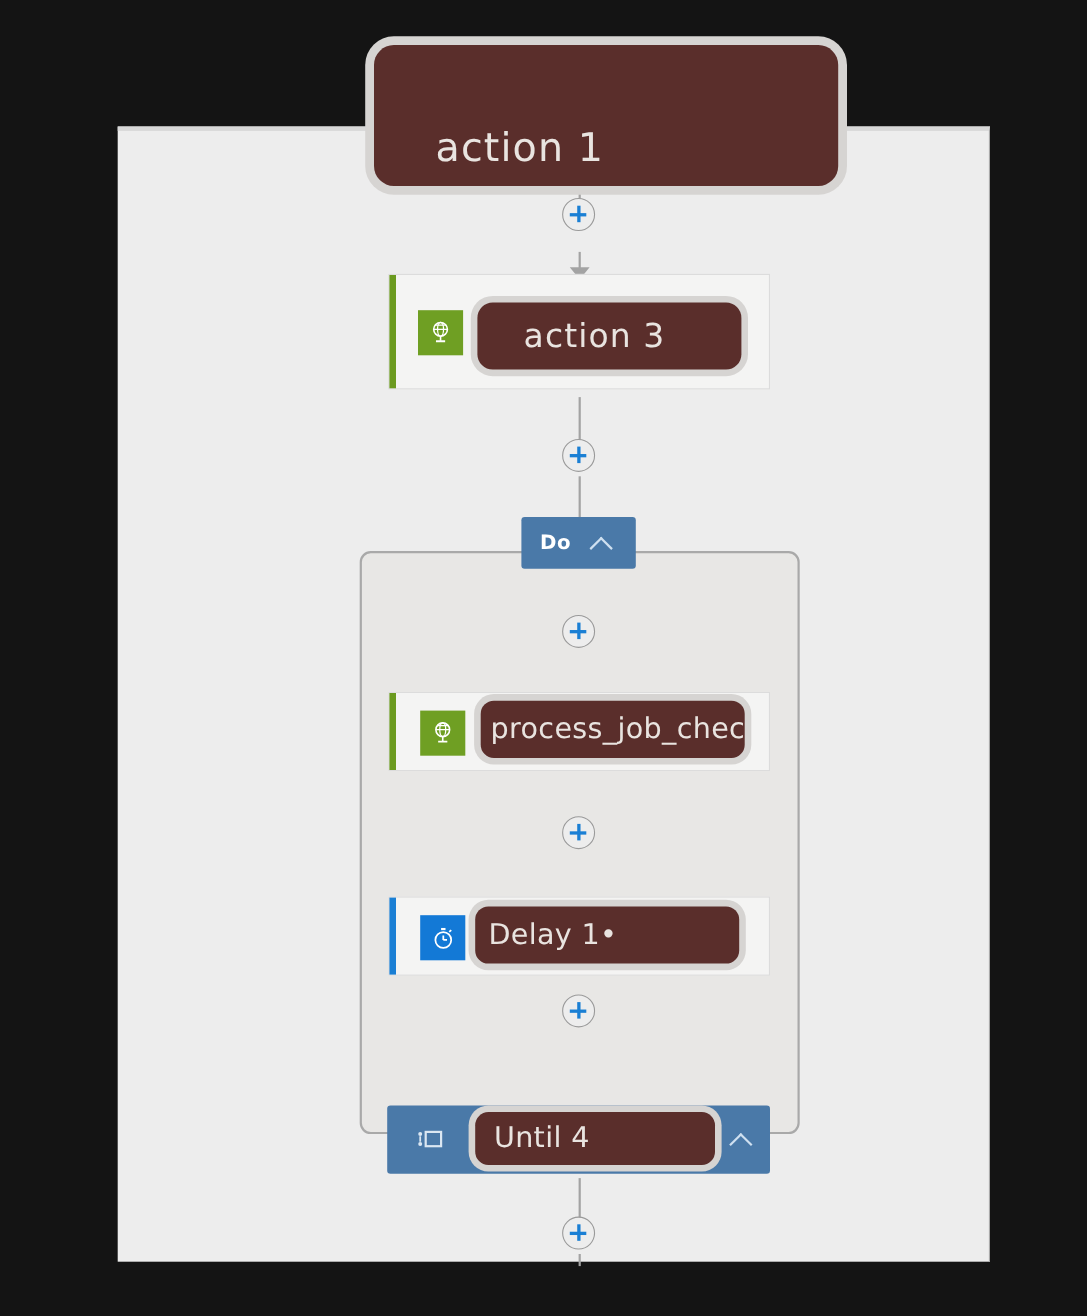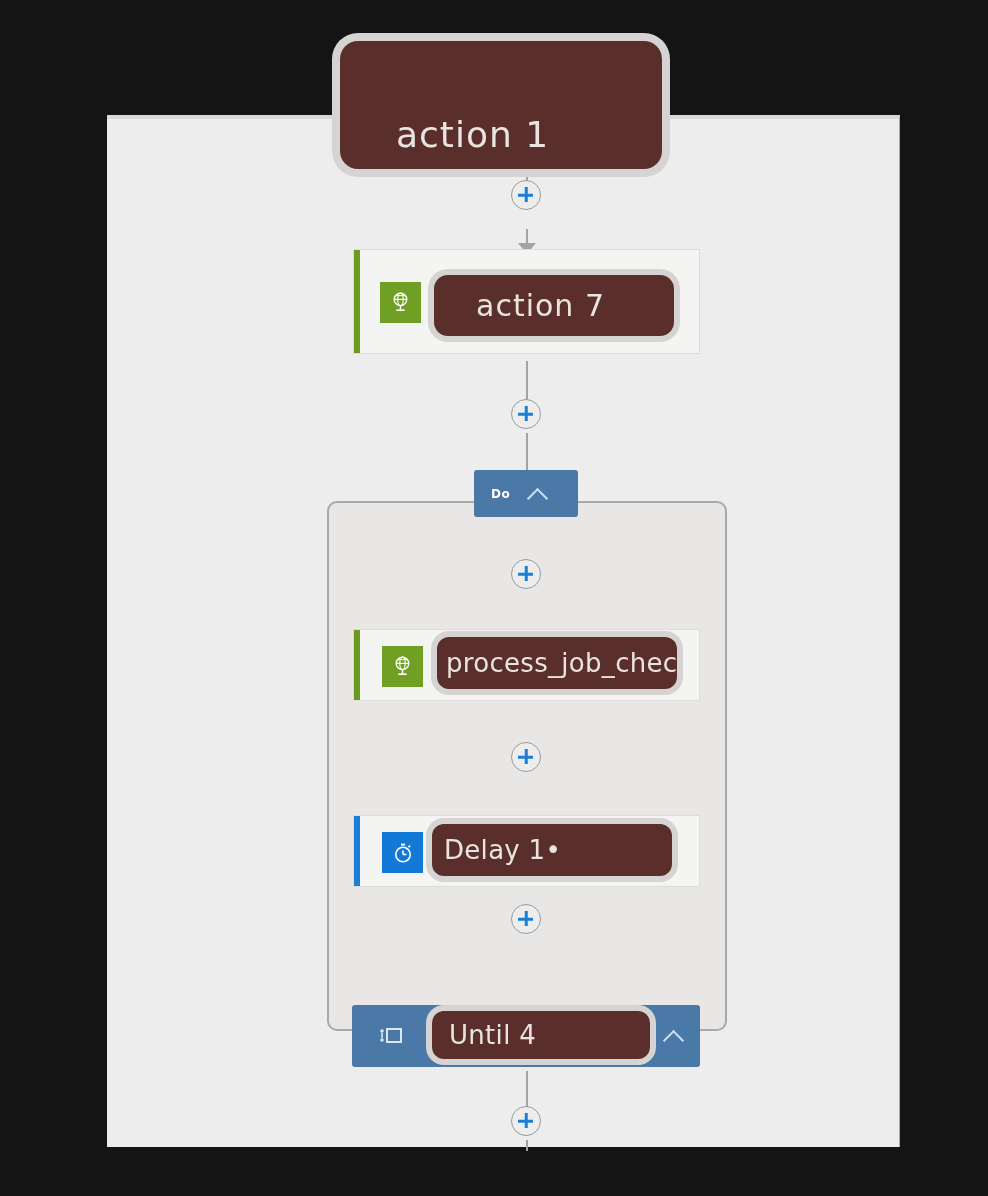--- a/index.html
+++ b/index.html
@@ -92,21 +92,21 @@
     letter-spacing: 0.3px;
     white-space: nowrap;
     overflow: hidden;
   }
 
   
   #action1-node {
     position: absolute;
     left: 340px;
     top: 41px;
-    width: 322px;
+    width: 422px;
     height: 128px;
     background: #5a2e2b;
     border-radius: 18px;
     box-shadow: 0 0 0 8px #d6d4d2;
     z-index: 7;
   }
   #action1-label {
     position: absolute;
     left: 56px;
     bottom: 14px;
@@ -167,21 +167,21 @@
     height: 47px;
     background: #4a79a8;
     border-radius: 3px;
     z-index: 8;
     display: flex;
     align-items: center;
     cursor: pointer;
   }
   #do-label {
     color: #ffffff;
-    font-size: 12px;
+    font-size: 18px;
     font-weight: bold;
     margin-left: 17px;
     letter-spacing: 0.5px;
   }
   .chevron-up {
     width: 22px;
     height: 12px;
     position: relative;
   }
   .chevron-up::before {
@@ -260,21 +260,21 @@
       <circle cx="12" cy="9" r="6" fill="none" stroke="#ffffff" stroke-width="1.4"></circle>
       <ellipse cx="12" cy="9" rx="2.6" ry="6" fill="none" stroke="#ffffff" stroke-width="1.1"></ellipse>
       <line x1="6" y1="9" x2="18" y2="9" stroke="#ffffff" stroke-width="1.1"></line>
       <line x1="7" y1="5.4" x2="17" y2="5.4" stroke="#ffffff" stroke-width="1"></line>
       <line x1="12" y1="15" x2="12" y2="19" stroke="#ffffff" stroke-width="1.4"></line>
       <line x1="8" y1="19.4" x2="16" y2="19.4" stroke="#ffffff" stroke-width="1.6"></line>
     </svg>
   </div>
 </div>
 <div class="redact" style="left:434px; top:275px; width:240px; height:61px;">
-  <span style="margin-left:42px; font-size:30px; letter-spacing:1px;">action 7</span>
+  <span style="margin-left:42px; font-size:30px; letter-spacing:1px;">action 3</span>
 </div>
 
 <div class="plus-btn" style="left:511px; top:399px;" title="Insert a new step"></div>
 
 <div id="do-header">
   <span id="do-label">Do</span>
   <span class="chevron-up" id="do-chevron"></span>
 </div>
 
 <div class="plus-btn" style="left:511px; top:559px;" title="Insert a new step"></div>

